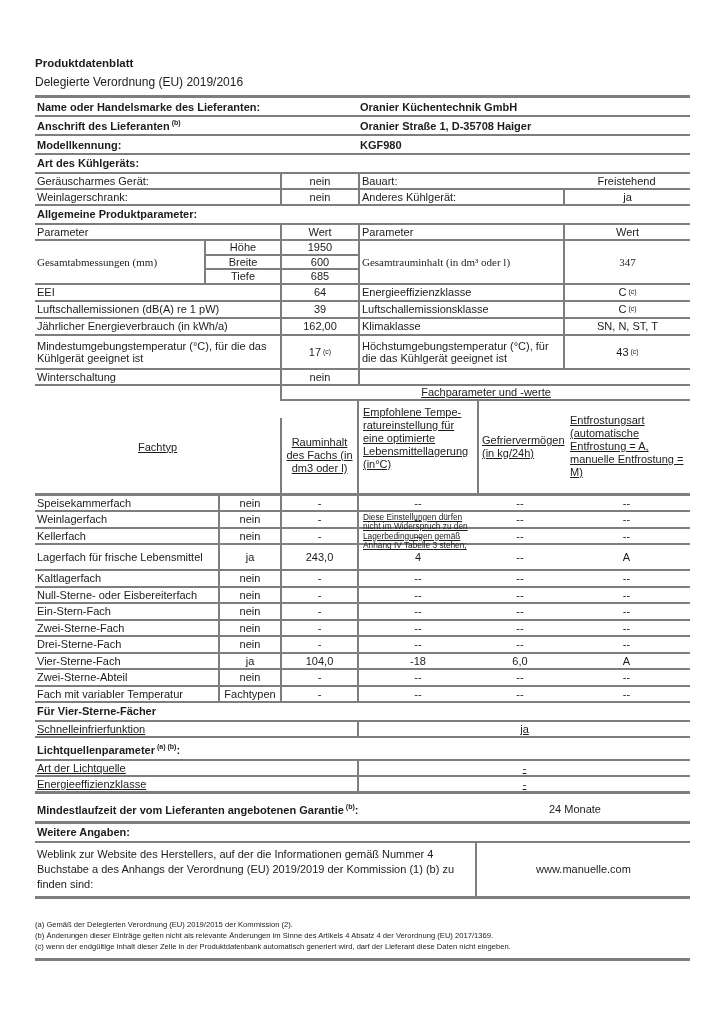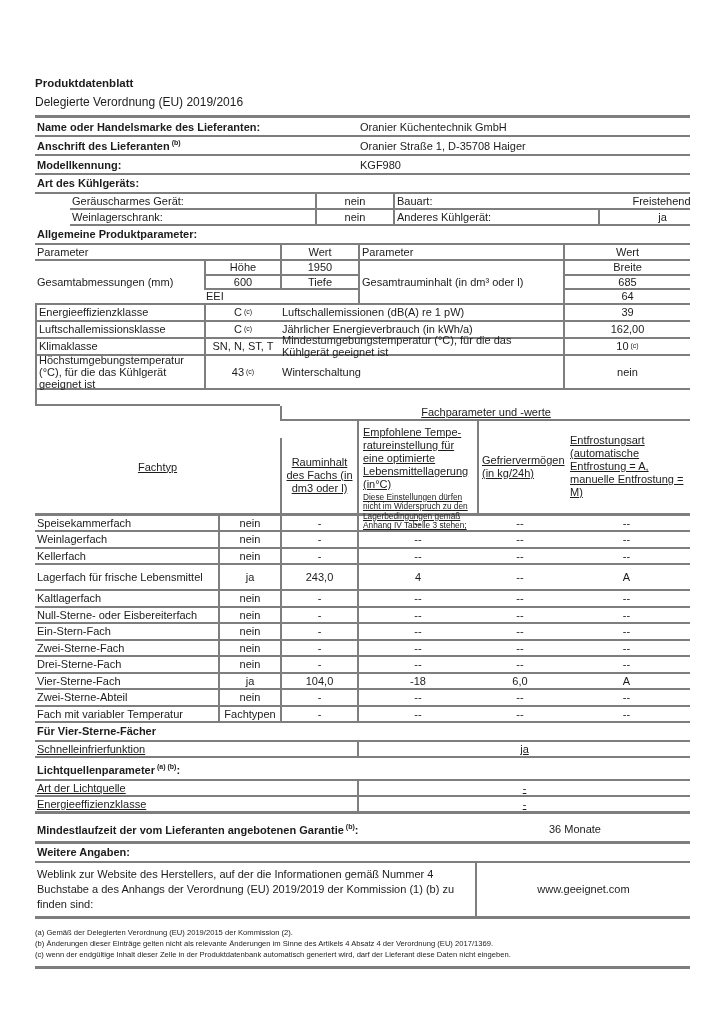--- a/index.html
+++ b/index.html
@@ -9,21 +9,21 @@
   *{box-sizing:border-box;margin:0;padding:0;}
   html,body{background:#ffffff;}
   body{
     width:720px;height:1017px;
     font-family:"Liberation Sans","DejaVu Sans",sans-serif;
     color:var(--tx);
     position:relative;
     overflow:hidden;
   }
   .content{
-    position:absolute;left:35px;top:76px;width:655px;
+    position:absolute;left:35px;top:56px;width:655px;
     font-size:11px;
   }
   .bold{font-weight:bold;}
   sup.fn{font-size:7px;vertical-align:super;margin-left:2px;font-weight:bold;}
   sup.fn2{font-size:7px;vertical-align:super;margin-left:2px;}
   .hr{height:3px;background:var(--bc);}
   .doc-title{font-weight:bold;font-size:11.5px;line-height:14px;margin-bottom:6px;}
   .doc-subtitle{font-size:12px;line-height:13px;margin-bottom:6px;}
 
   
@@ -34,58 +34,58 @@
   }
   .sec-title.thin{border-bottom-width:2px;}
 
   
   .sup-row{
     display:grid;grid-template-columns:325px 330px;
     border-bottom:2px solid var(--bc);
     min-height:19px;align-items:center;
   }
   .sup-row .lab{font-weight:bold;padding:2px 2px;}
-  .sup-row .val{font-weight:normal;padding:2px 0;}
+  .sup-row .val{font-weight:bold;padding:2px 0;}
 
   
   .art-row{
     display:grid;grid-template-columns:245px 78px 205px 127px;
     border-bottom:2px solid var(--bc);
-    min-height:16px;align-items:center;margin-left:35px;
+    min-height:16px;align-items:center;
   }
   .art-row > div{padding:1px 2px;align-self:stretch;display:flex;align-items:center;}
   .ctr{justify-content:center;text-align:center;}
   .bl{border-left:2px solid var(--bc);}
 
   
   .gen-table{
     display:grid;
     grid-template-columns:169px 76px 78px 205px 127px;
     grid-template-rows:16px 14.5px 14.5px 14.5px 17px 17px 17px 34px 16px;
   }
   .gen-table > div{
     border-bottom:2px solid var(--bc);
     display:flex;align-items:center;
     padding:0 2px;
     line-height:12px;
   }
   .span2{grid-column:span 2;}
-  .rspan3{grid-row:span 3;}
+  .rspan3{grid-row:span 3;font-family:Liberation Serif, serif;}
   .cspan2{grid-column:span 2;}
 
   
   .fach-cols{display:grid;grid-template-columns:183px 62px 77px 120px 86px 127px;}
   .fach-head{grid-template-rows:15px 95px;}
   .fach-head > div{display:flex;align-items:center;text-decoration:underline;}
   .nb{border:none;}
   .fh-group{grid-column:3 / span 4;border-left:2px solid var(--bc);border-bottom:2px solid var(--bc);justify-content:center;}
   .fh-cell{border-bottom:3px solid var(--bc);}
   .fh-fachtyp{grid-column:1 / span 2;justify-content:center;}
   .fh-raum{border-left:2px solid var(--bc);justify-content:center;text-align:center;padding:0 3px;line-height:13px;margin-top:17px;}
-  .fh-temp{border-left:2px solid var(--bc);flex-direction:column;align-items:flex-start;justify-content:flex-start;padding:5px 2px 2px 4px;}
+  .fh-temp{border-left:2px solid var(--bc);flex-direction:column;align-items:flex-start;justify-content:flex-start;padding:5px 2px 2px 4px;gap:40px;}
   .fh-temp .main{line-height:13px;}
   .fh-temp .note{font-size:8.3px;line-height:9.6px;margin-top:2px;}
   .fh-gefrier{border-left:2px solid var(--bc);padding-left:3px;line-height:13px;}
   .fh-entfrost{padding-left:7px;line-height:13px;}
   .fach-row{
     border-bottom:2px solid var(--bc);
   }
   .fach-row > div{
     display:flex;align-items:center;min-height:14.5px;
     padding:0 2px;line-height:12px;
@@ -120,21 +120,21 @@
   
   .web-row{
     display:grid;grid-template-columns:440px 215px;
     border-bottom:3px solid var(--bc);
     align-items:center;
   }
   .web-row > div{padding:4px 4px;align-self:stretch;display:flex;align-items:center;}
   .web-row .lab{line-height:15px;padding-left:2px;}
   .web-row .val{border-left:2px solid var(--bc);justify-content:center;}
 
-  .footnotes{margin-top:8px;font-size:7.6px;line-height:11px;color:#222;}
+  .footnotes{margin-top:20px;font-size:7.6px;line-height:11px;color:#222;}
   .bottom-line{height:3px;background:var(--bc);margin-top:6px;}
 </style>
 </head>
 <body>
 
 <div class="content">
 
   <div class="doc-title">Produktdatenblatt</div>
   <div class="doc-subtitle">Delegierte Verordnung (EU) 2019/2016</div>
   <div class="hr"></div>
@@ -171,20 +171,21 @@
 
     <div class="span2">Parameter</div>
     <div class="bl ctr">Wert</div>
     <div class="bl">Parameter</div>
     <div class="bl ctr">Wert</div>
 
     <div class="rspan3">Gesamtabmessungen (mm)</div>
     <div class="bl ctr">Höhe</div>
     <div class="bl ctr">1950</div>
     <div class="bl rspan3">Gesamtrauminhalt (in dm³ oder l)</div>
+    <div class="bl ctr rspan3">347</div>
     <div class="bl ctr">Breite</div>
     <div class="bl ctr">600</div>
     <div class="bl ctr">Tiefe</div>
     <div class="bl ctr">685</div>
 
     <div class="span2">EEI</div>
     <div class="bl ctr">64</div>
     <div class="bl">Energieeffizienzklasse</div>
     <div class="bl ctr">
         <span>C</span>
@@ -199,21 +200,21 @@
         <sup class="fn2">(c)</sup>
       </div>
 
     <div class="span2">Jährlicher Energieverbrauch (in kWh/a)</div>
     <div class="bl ctr">162,00</div>
     <div class="bl">Klimaklasse</div>
     <div class="bl ctr">SN, N, ST, T</div>
 
     <div class="span2">Mindestumgebungstemperatur (°C), für die das Kühlgerät geeignet ist</div>
     <div class="bl ctr">
-        <span>10</span>
+        <span>17</span>
         <sup class="fn2">(c)</sup>
       </div>
     <div class="bl">Höchstumgebungstemperatur (°C), für die das Kühlgerät geeignet ist</div>
     <div class="bl ctr">
         <span>43</span>
         <sup class="fn2">(c)</sup>
       </div>
 
     <div class="span2">Winterschaltung</div>
     <div class="bl ctr">nein</div>
@@ -354,27 +355,27 @@
     <div>Art der Lichtquelle</div>
     <div>-</div>
   </div>
   <div class="two-row last">
     <div>Energieeffizienzklasse</div>
     <div>-</div>
   </div>
 
   <div class="gar-row">
     <div class="lab"><span>Mindestlaufzeit der vom Lieferanten angebotenen Garantie</span><sup class="fn">(b)</sup><span class="bold">:</span></div>
-    <div class="val">36 Monate</div>
+    <div class="val">24 Monate</div>
   </div>
 
   <div class="sec-title thin">Weitere Angaben:</div>
   <div class="web-row">
     <div class="lab">Weblink zur Website des Herstellers, auf der die Informationen gemäß Nummer 4 Buchstabe a des Anhangs der Verordnung (EU) 2019/2019 der Kommission (1) (b) zu finden sind:</div>
-    <div class="val">www.geeignet.com</div>
+    <div class="val">www.manuelle.com</div>
   </div>
 
   <div class="footnotes">
     <div>(a) Gemäß der Delegierten Verordnung (EU) 2019/2015 der Kommission (2).</div>
     <div>(b) Änderungen dieser Einträge gelten nicht als relevante Änderungen im Sinne des Artikels 4 Absatz 4 der Verordnung (EU) 2017/1369.</div>
     <div>(c) wenn der endgültige Inhalt dieser Zelle in der Produktdatenbank automatisch generiert wird, darf der Lieferant diese Daten nicht eingeben.</div>
   </div>
   <div class="bottom-line"></div>
 
 </div>

